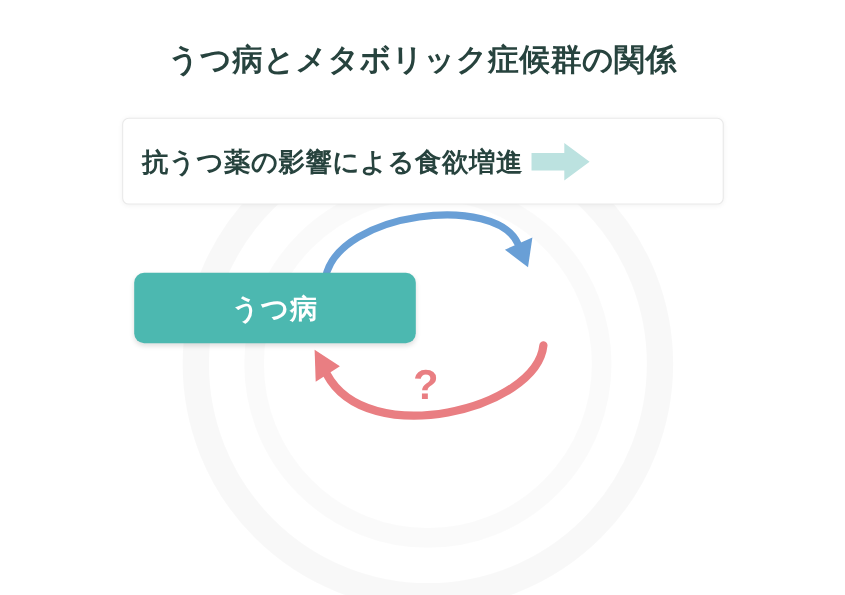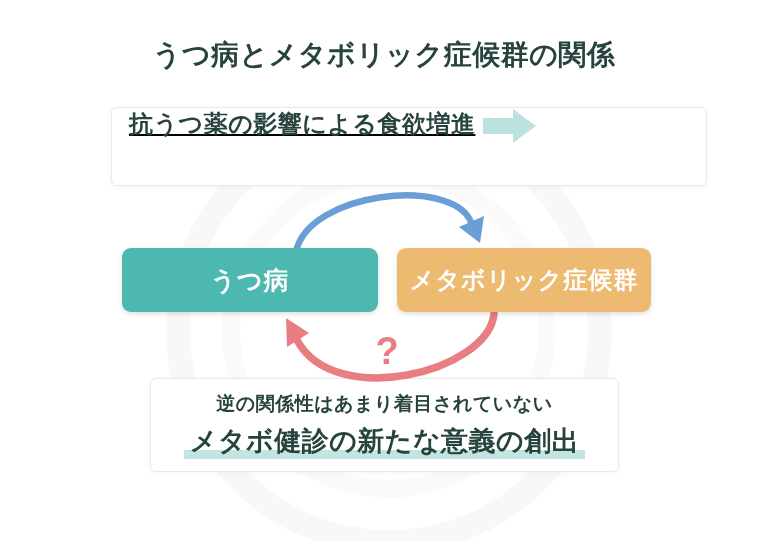--- a/index.html
+++ b/index.html
@@ -14,21 +14,21 @@
 
   .title{
     position:absolute;left:0;top:36px;width:768px;margin:0;text-align:center;
     font-size:28px;font-weight:bold;letter-spacing:0.5px;
   }
 
   .white-box{
     position:absolute;background:#ffffff;border:1px solid #e9e9e9;border-radius:6px;
     box-shadow:0 1px 5px rgba(0,0,0,0.05);box-sizing:border-box;
   }
-  .top-box{left:111px;top:107px;width:596px;height:79px;display:flex;text-decoration:underline;}
+  .top-box{left:111px;top:107px;width:547px;height:79px;display:flex;align-items:center;}
   .cause{font-size:24px;font-weight:bold;margin-left:17px;white-space:nowrap;letter-spacing:0.5px;}
   .block-arrow{width:54px;height:36px;margin-left:8px;flex:none;}
   .effects{margin-left:8px;font-size:16px;font-weight:bold;line-height:1.45;white-space:nowrap;}
 
   .node{
     position:absolute;top:248px;height:64px;border-radius:9px;display:flex;
     align-items:center;justify-content:center;color:#ffffff;font-weight:bold;
     box-shadow:0 2px 5px rgba(0,0,0,0.13);letter-spacing:1px;
   }
   .node-left{left:122px;width:256px;font-size:25px;}
@@ -60,37 +60,27 @@
 
   <div class="white-box top-box">
     <div class="cause" style="color: rgb(39, 67, 62);">抗うつ薬の影響による食欲増進</div>
     <svg class="block-arrow" viewBox="0 0 54 36">
       <polygon points="0,10 30,10 30,1 53,18 30,35 30,26 0,26" fill="#bce2e0"></polygon>
     </svg>
     <div class="effects" style="color: rgb(39, 67, 62);">
     </div>
   </div>
 
-  <div class="white-box bottom-box">
-    <div class="b-line1" style="color: rgb(39, 67, 62);">逆の関係性はあまり着目されていない</div>
-    <span class="b-line2-wrap">
-      <span class="b-underline" style="background-color: rgb(194, 229, 227);"></span>
-      <span class="b-line2" style="color: rgb(39, 67, 62);">メタボ健診の新たな意義の創出</span>
-    </span>
-  </div>
 
   <svg class="arrows" viewBox="0 0 768 541">
     <path d="M 296 252 C 308 192, 452 176, 471 222" fill="none" stroke-width="6.5" stroke-linecap="round" stroke="#699fd6"></path>
     <polygon points="480,243 459,227 484,216" fill="#699fd6"></polygon>
     <path d="M 494 314 C 488 372, 334 410, 297 340" fill="none" stroke-width="7.5" stroke-linecap="round" stroke="#e97e82"></path>
     <polygon points="286,318 309,333 287,347" fill="#e97e82"></polygon>
   </svg>
 
   <div class="node node-left" style="background-color: rgb(76, 184, 176);">
     <span>うつ病</span>
   </div>
-  <div class="node node-right" style="background-color: rgb(236, 186, 113);">
-    <span>メタボリック症候群</span>
-  </div>
 
   <div class="qmark" style="color: rgb(233, 126, 130);">?</div>
 
 </div>
 
 </body></html>

